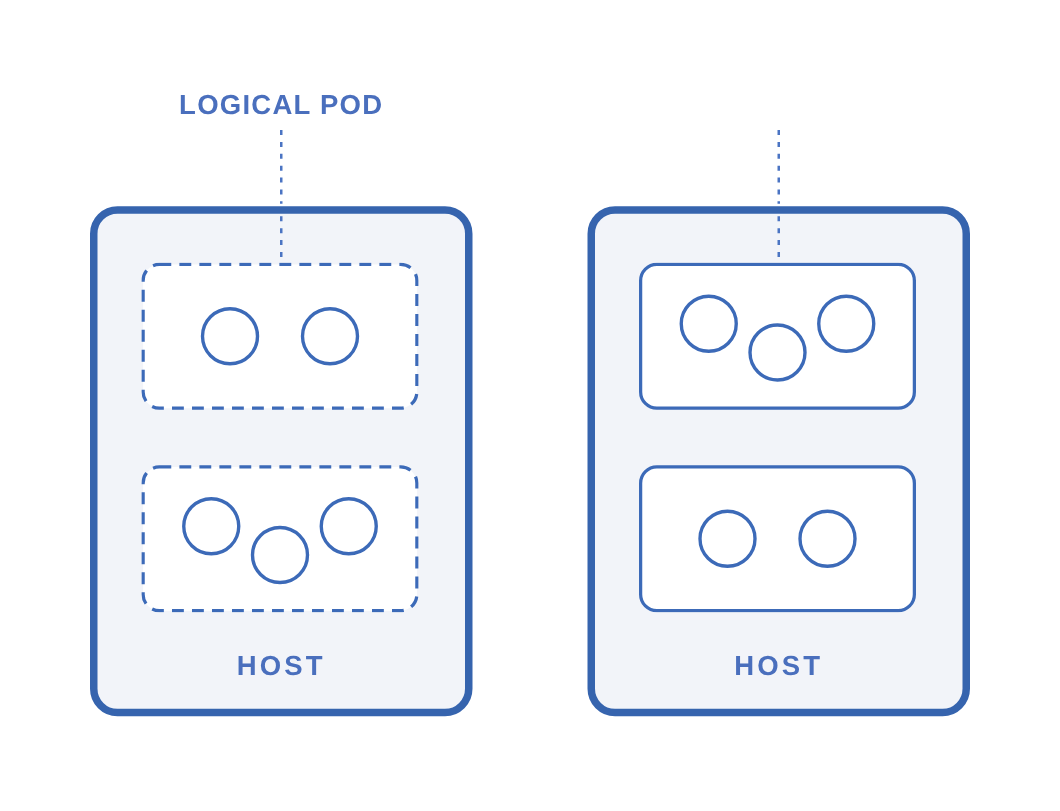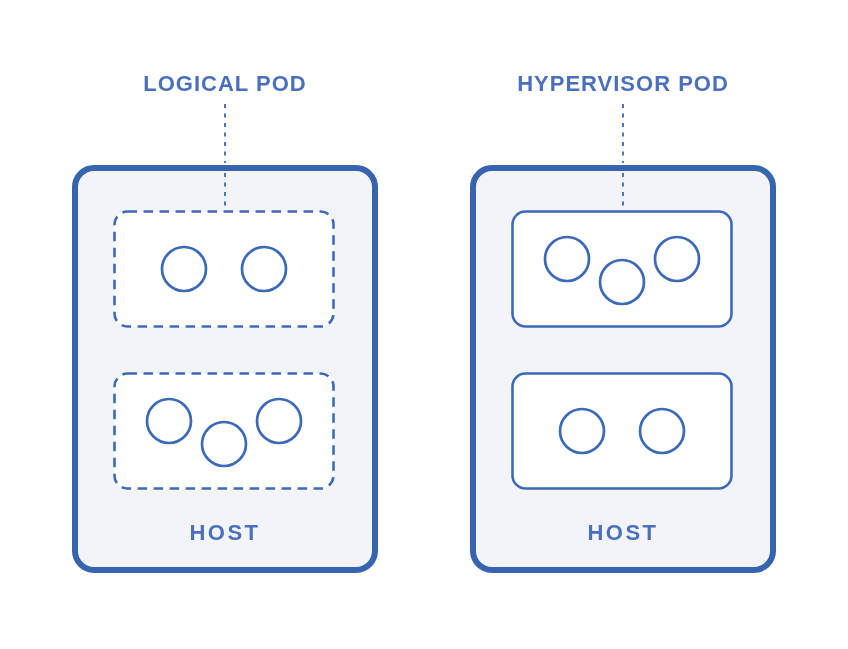--- a/index.html
+++ b/index.html
@@ -91,21 +91,20 @@
           <rect x="1.5" y="1.5" width="219" height="115" rx="13" class="pod-outline dashed"></rect>
           <circle cx="56" cy="49" r="22" class="container-circle"></circle>
           <circle cx="111" cy="72" r="22" class="container-circle"></circle>
           <circle cx="166" cy="49" r="22" class="container-circle"></circle>
         </svg>
       <div class="host-label">HOST</div>
     </div>
   </section>
 
   <section class="group group-right">
-    <h2 class="glabel">HYPERVISOR POD</h2>
 
     <svg class="connector" width="306" height="212" viewBox="0 0 306 212" aria-hidden="true">
       <line class="dash" x1="153" y1="104" x2="153" y2="163"></line>
       <line class="dash" x1="153" y1="173" x2="153" y2="206"></line>
     </svg>
 
     <div class="host">
       <svg class="pod pod-top" width="222" height="118" viewBox="0 0 222 118">
           <rect x="1.5" y="1.5" width="219" height="115" rx="13" class="pod-outline"></rect>
           <circle cx="56" cy="49" r="22" class="container-circle"></circle>

